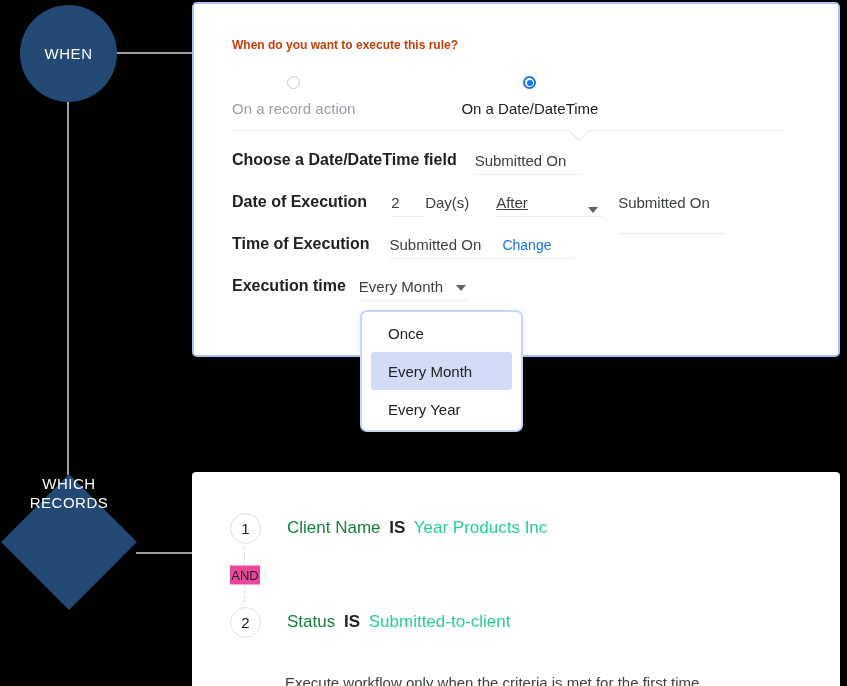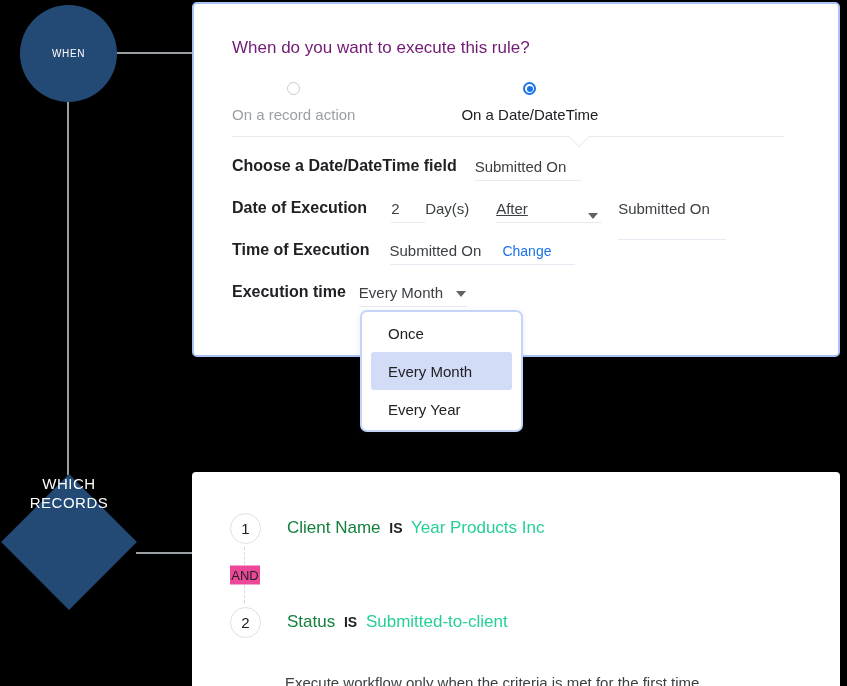--- a/index.html
+++ b/index.html
@@ -29,21 +29,21 @@
   #when-badge {
     position: absolute;
     left: 20px; top: 5px;
     width: 97px; height: 97px;
     border-radius: 50%;
     background: #234a75;
     color: #ffffff;
     display: flex;
     align-items: center;
     justify-content: center;
-    font-size: 10px;
+    font-size: 15px;
     letter-spacing: 0.6px;
     z-index: 3;
   }
 
   
   #which-badge {
     position: absolute;
     left: 1px; top: 474px;
     width: 136px; height: 136px;
     z-index: 3;
@@ -76,23 +76,23 @@
     width: 648px; height: 355px;
     background: #ffffff;
     border: 2px solid #a9c3f5;
     border-radius: 5px;
     box-sizing: border-box;
     z-index: 2;
   }
   #when-card .card-inner { padding: 34px 38px 0 38px; }
 
   .card-question {
-    font-size: 17px;
-    font-weight: normal;
-    color: #701a75;
+    font-size: 12px;
+    font-weight: bold;
+    color: #c2410c;
     margin: 0 0 0 0;
   }
 
   
   .radio-row {
     display: flex;
     align-items: center;
     margin-top: 24px;
     position: relative;
   }
@@ -272,21 +272,21 @@
     background: #ffffff;
     flex: none;
     z-index: 2;
   }
   .criteria-text {
     margin-left: 26px;
     font-size: 17px;
     white-space: nowrap;
   }
   .c-field    { color: #15803d; text-align: right; }
-  .c-operator { color: #202124; margin: 0 4px; font-weight: bold; font-size: 14px; }
+  .c-operator { color: #202124; margin: 0 4px; font-weight: bold; font-size: 17px; }
   .c-value    { color: #26d094; }
 
   .and-block {
     height: 56px;
     display: flex;
     align-items: center;
     position: relative;
   }
   .and-dash {
     position: absolute;

